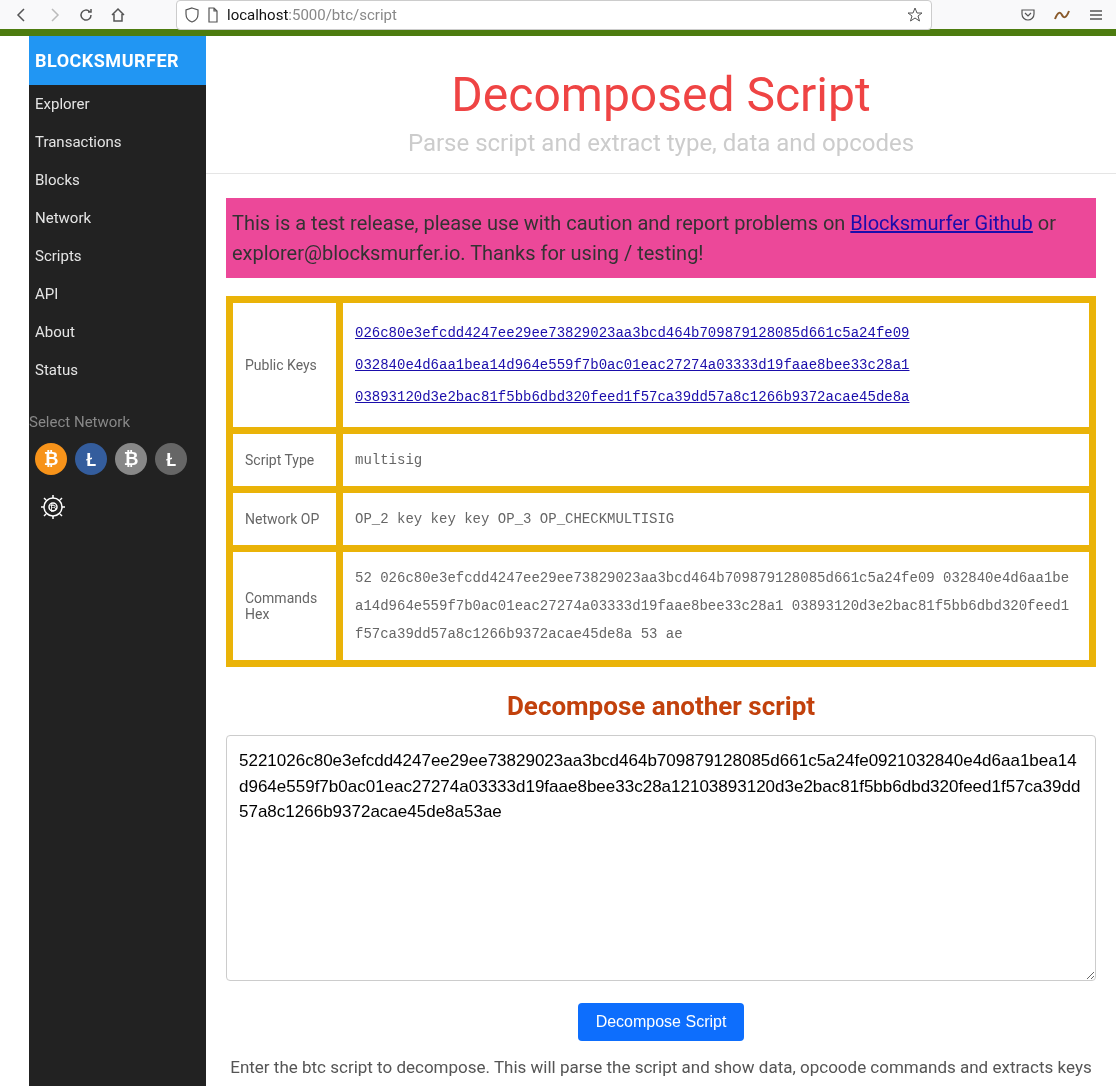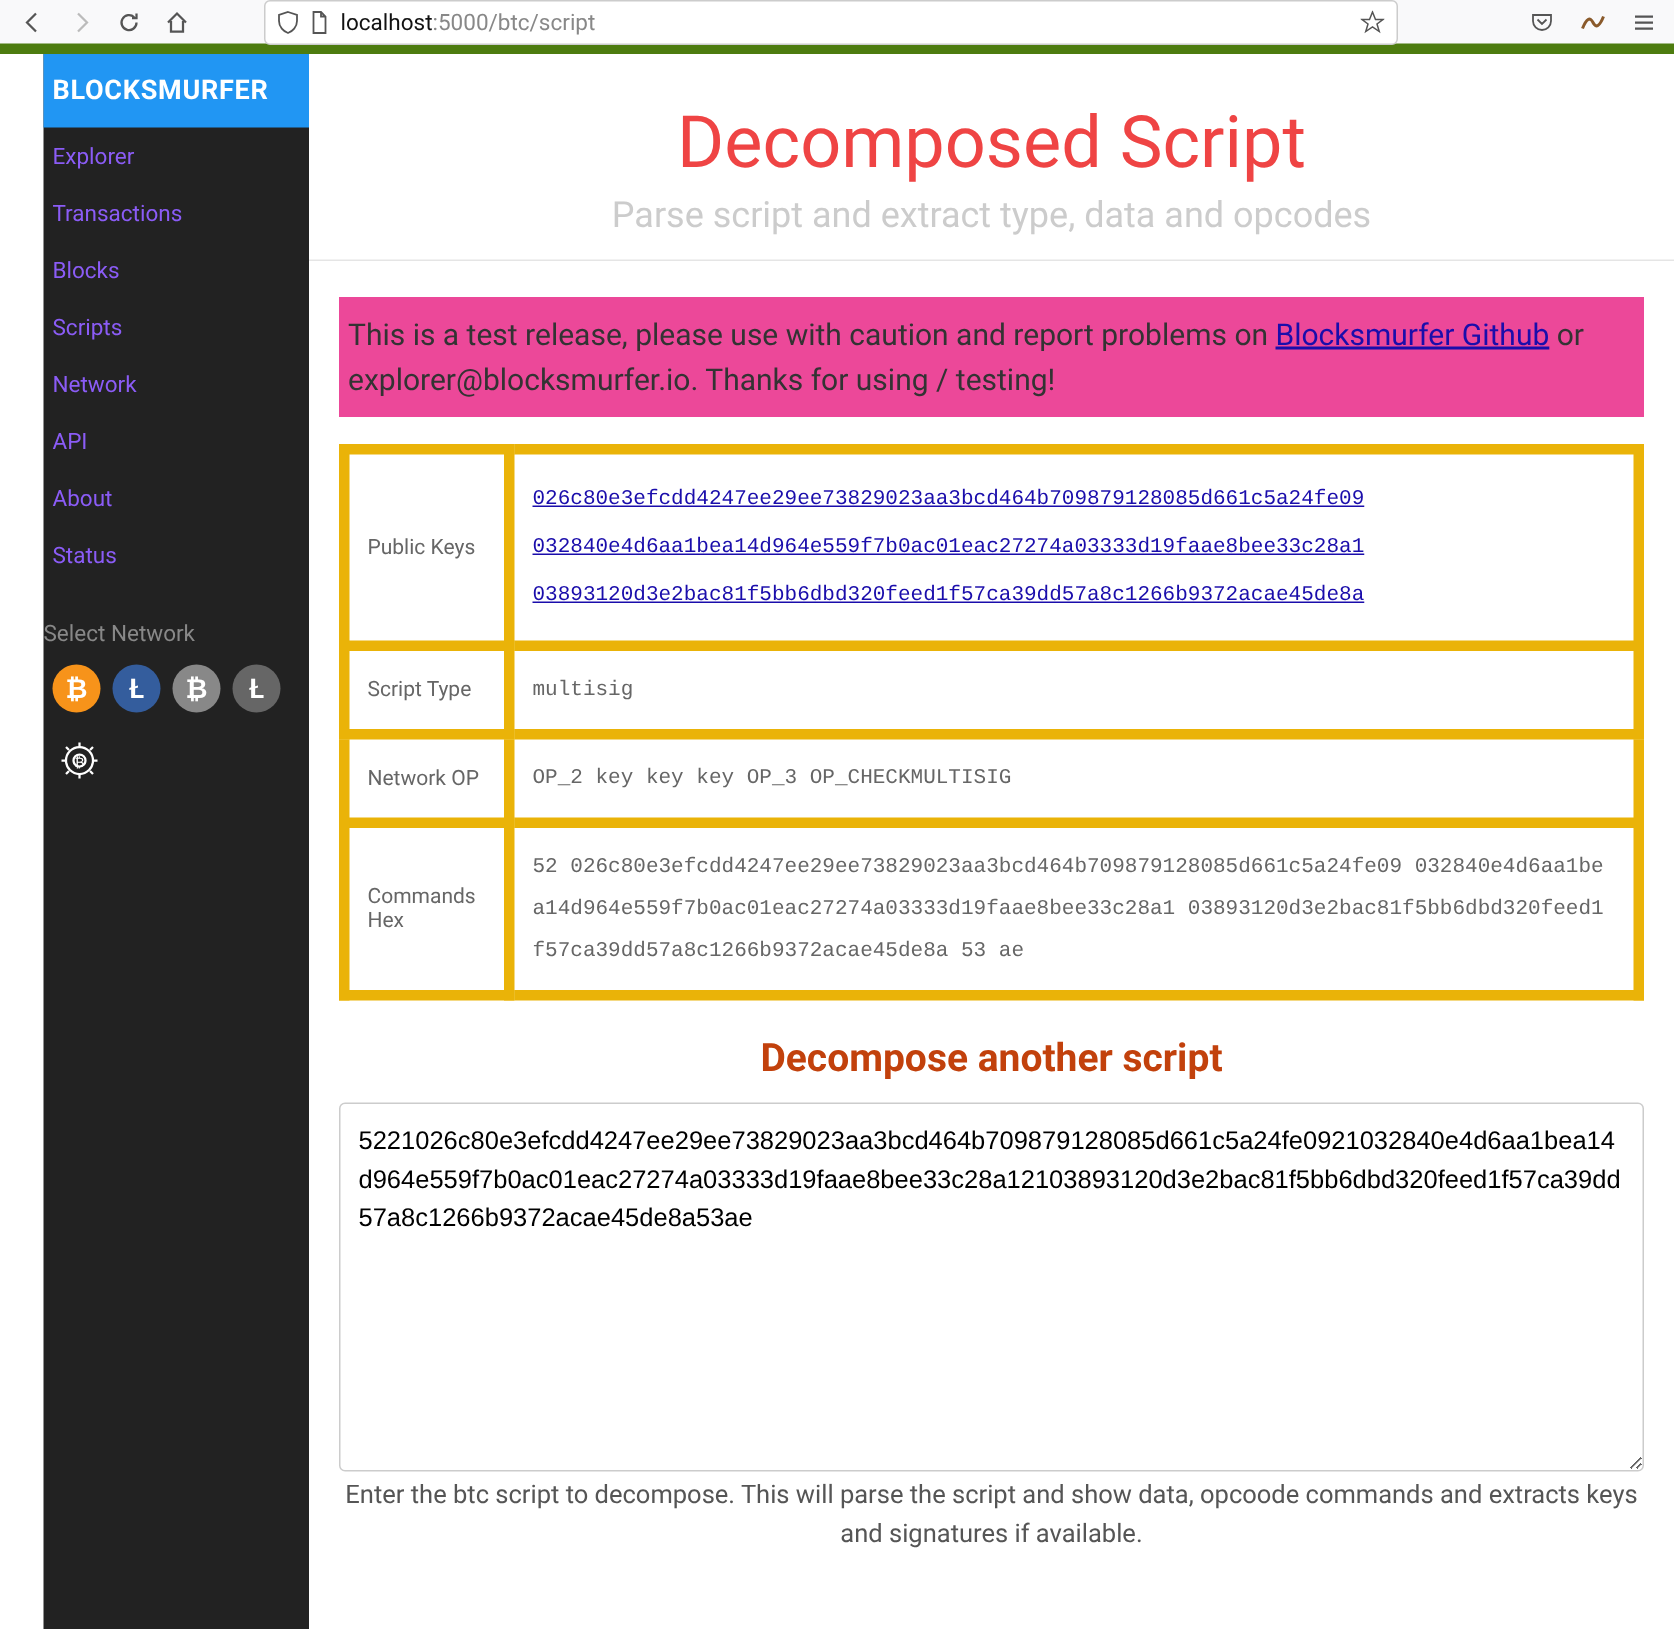--- a/index.html
+++ b/index.html
@@ -14,21 +14,21 @@
 .url-text { flex: 1; font-size: 15px; color: #888; display: flex; }
 .url-text .host { color: #111; }
 .star-ic { color: #555; cursor: pointer; }
 .right-icons { display: flex; gap: 10px; align-items: center; }
 .right-icons span { width: 24px; height: 24px; display: flex; align-items: center; justify-content: center; cursor: pointer; color: #555; }
 
 
 .app { display: flex; height: calc(1086px - 36px); padding-left: 29px; }
 .sidebar { width: 177px; background: #222; color: #f5f5f5; display: flex; flex-direction: column; }
 .brand { background: #2196f3; color: #fff; font-weight: 700; font-size: 18px; padding: 14px 6px; letter-spacing: 0.5px; }
-.nav-item { padding: 10px 6px; font-size: 15px; color: #8b5cf6; cursor: pointer; }
+.nav-item { padding: 10px 6px; font-size: 15px; color: #e5e5e5; cursor: pointer; }
 .select-net { color: #888; font-size: 15px; padding: 24px 0 12px 0; }
 .coin-row { display: flex; gap: 8px; padding: 0 6px 14px 6px; }
 .coin { width: 32px; height: 32px; border-radius: 50%; display: flex; align-items: center; justify-content: center; color: #fff; font-weight: bold; font-size: 18px; cursor: pointer; }
 .coin.btc { background: #f7931a; }
 .coin.ltc { background: #345d9d; }
 .coin.btct { background: #888; }
 .coin.ltct { background: #666; }
 .gear-ic { padding: 4px 10px; cursor: pointer; }
 
 .main { flex: 1; overflow-y: auto; background: #fff; }
@@ -122,22 +122,22 @@
 </div>
 
 <div class="app">
 
   <aside class="sidebar">
     <div class="brand">BLOCKSMURFER</div>
     <div id="nav-items">
         <div class="nav-item">Explorer</div>
         <div class="nav-item">Transactions</div>
         <div class="nav-item">Blocks</div>
+        <div class="nav-item">Network</div>
         <div class="nav-item">Scripts</div>
-        <div class="nav-item">Network</div>
         <div class="nav-item">API</div>
         <div class="nav-item">About</div>
         <div class="nav-item">Status</div>
       </div>
     <div class="select-net">Select Network</div>
     <div class="coin-row" id="coin-row">
         <div class="coin btc">₿</div>
         <div class="coin ltc">Ł</div>
         <div class="coin btct">₿</div>
         <div class="coin ltct">Ł</div>
@@ -191,16 +191,19 @@
         </tr>
         <tr>
           <th>Commands Hex</th>
           <td class="mono">52 026c80e3efcdd4247ee29ee73829023aa3bcd464b709879128085d661c5a24fe09 032840e4d6aa1bea14d964e559f7b0ac01eac27274a03333d19faae8bee33c28a1 03893120d3e2bac81f5bb6dbd320feed1f57ca39dd57a8c1266b9372acae45de8a 53 ae</td>
         </tr>
       </tbody>
         </table>
 
       <h2 class="sub-head">Decompose another script</h2>
       <textarea class="script-input" id="script-ta" style="">5221026c80e3efcdd4247ee29ee73829023aa3bcd464b709879128085d661c5a24fe0921032840e4d6aa1bea14d964e559f7b0ac01eac27274a03333d19faae8bee33c28a12103893120d3e2bac81f5bb6dbd320feed1f57ca39dd57a8c1266b9372acae45de8a53ae</textarea>
+      <div class="btn-row">
+        <button class="btn-primary">Decompose Script</button>
+      </div>
       <p class="help-text">Enter the btc script to decompose. This will parse the script and show data, opcoode commands and extracts keys and signatures if available.</p>
     </div>
   </main>
 </div>
 
 </body></html>

